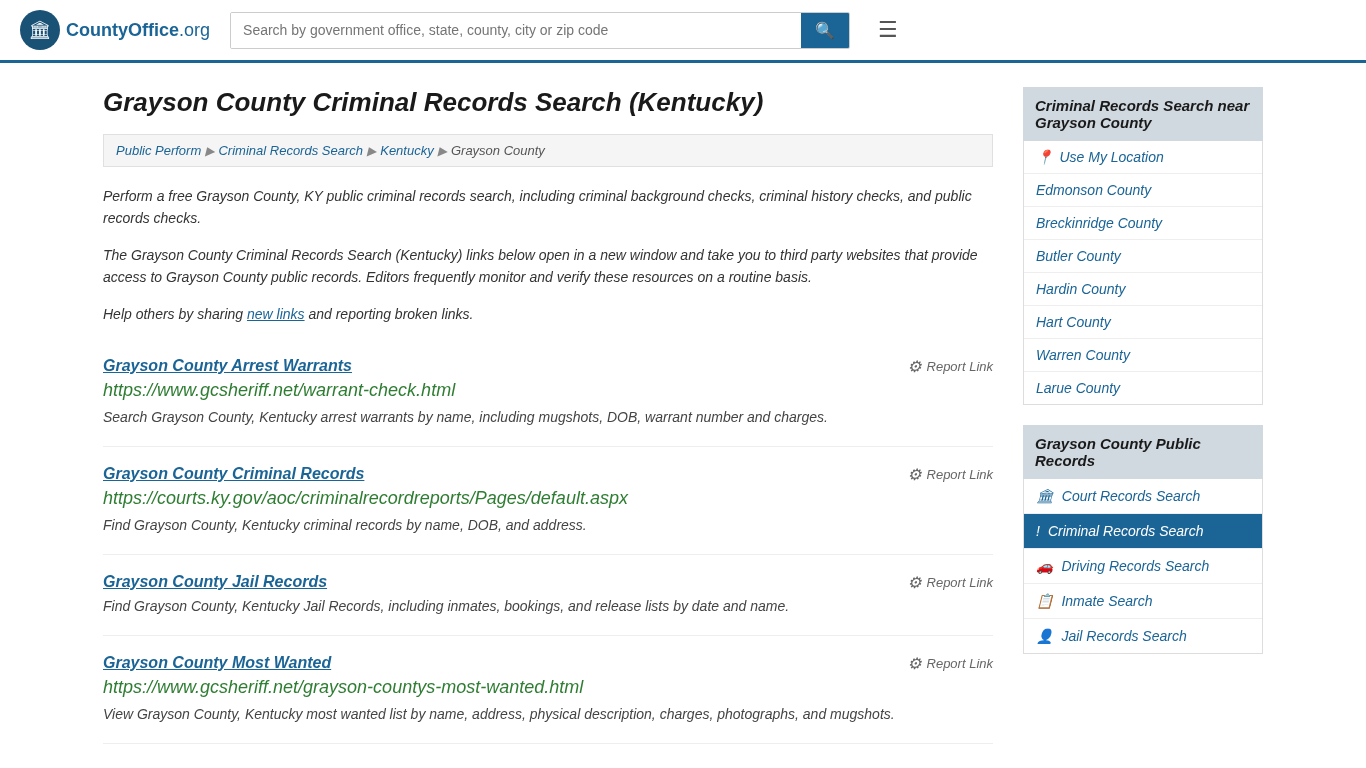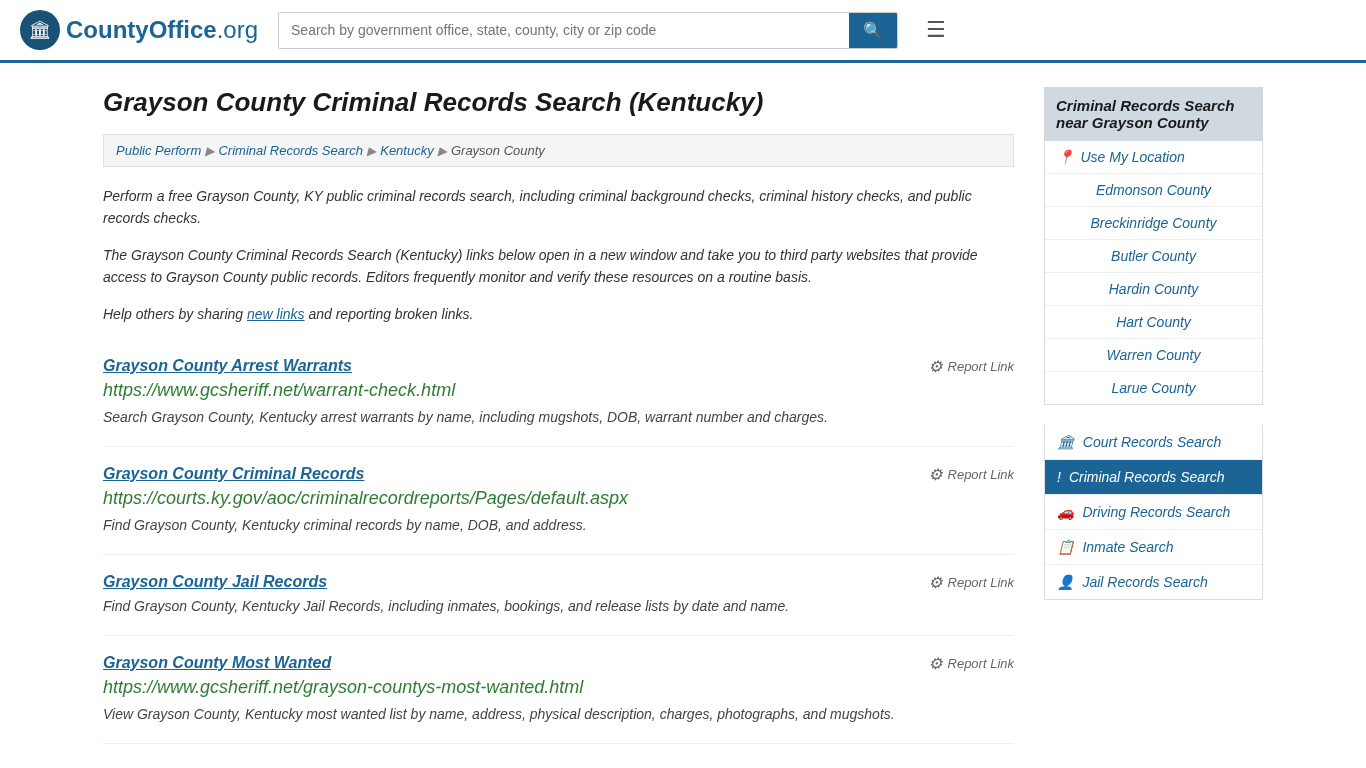--- a/index.html
+++ b/index.html
@@ -25,21 +25,21 @@
       height: 40px;
       border-radius: 50%;
       background: #1a5276;
       display: flex;
       align-items: center;
       justify-content: center;
       color: #fff;
       font-size: 18px;
     }
     #logo-text {
-      font-size: 24px;
+      font-size: 18px;
       font-weight: bold;
       color: #333;
     }
     #logo-text span { color: #1a6496; }
     #search-bar {
       flex: 1;
       max-width: 620px;
       display: flex;
       border: 1px solid #ccc;
       border-radius: 2px;
@@ -73,21 +73,21 @@
     
     #content-wrapper {
       max-width: 1200px;
       margin: 0 auto;
       padding: 24px 20px;
       display: flex;
       gap: 30px;
       font-style: italic;
     }
     #main-content { flex: 1; }
-    #sidebar { width: 219px; flex-shrink: 0; }
+    #sidebar { width: 240px; flex-shrink: 0; }
 
     
     #page-title {
       font-size: 26px;
       font-weight: bold;
       color: #1a1a1a;
       margin-bottom: 16px;
     }
 
     
@@ -176,21 +176,20 @@
     .sidebar-item.active .sidebar-icon { color: #fff; }
     .sidebar-icon { font-size: 14px; flex-shrink: 0; }
 
     .nearby-item {
       display: block;
       padding: 8px 12px;
       border-bottom: 1px solid #eee;
       color: #1a6496;
       text-decoration: none;
       font-size: 14px;
-      text-align: center;
     }
     .nearby-item:last-child { border-bottom: none; }
     .use-location {
       display: flex;
       align-items: center;
       gap: 6px;
       padding: 8px 12px;
       border-bottom: 1px solid #eee;
       color: #1a6496;
       text-decoration: none;
@@ -304,20 +303,21 @@
             <a class="nearby-item" href="#">Butler County</a>
             <a class="nearby-item" href="#">Hardin County</a>
             <a class="nearby-item" href="#">Hart County</a>
             <a class="nearby-item" href="#">Warren County</a>
             <a class="nearby-item" href="#">Larue County</a>
           </div>
       </div>
     </div>
 
     <div class="sidebar-section">
+      <div class="sidebar-heading">Grayson County Public Records</div>
       <div class="sidebar-list">
         <div id="public-records-items">
             <div class="sidebar-item">
     <span class="sidebar-icon">🏛</span>
     <span>Court Records Search</span>
   </div>
             <div class="sidebar-item active">
     <span class="sidebar-icon">!</span>
     <span>Criminal Records Search</span>
   </div>

